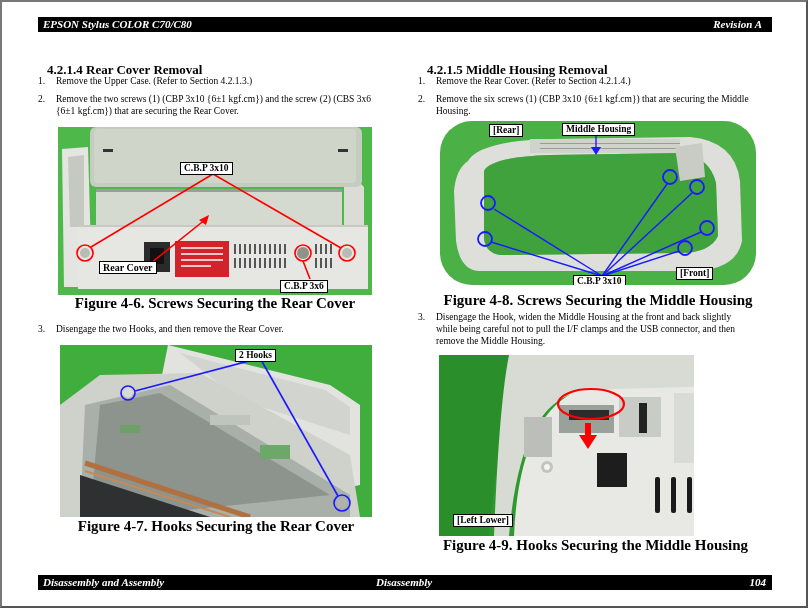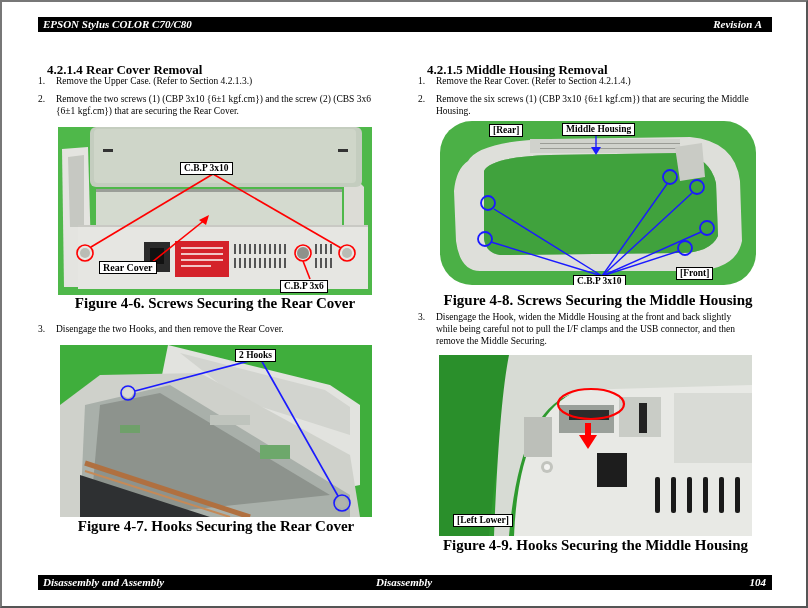--- a/index.html
+++ b/index.html
@@ -240,24 +240,24 @@
   <div class="callout" style="left:122px; top:2px;">Middle Housing</div>
   <div class="callout" style="left:133px; top:154px;">C.B.P 3x10</div>
   <div class="callout" style="left:236px; top:146px;">[Front]</div>
 </div>
 <div class="caption" style="left:440px; top:292px; width:316px;">Figure 4-8.  Screws Securing the Middle Housing</div>
 
 <div class="step" style="left:418px; top:311px; width:370px; height:38px;">
   <span class="num">3.</span>
   <span class="txt" style="white-space:nowrap;">Disengage the Hook, widen the Middle Housing at the front and back slightly</span>
   <span class="txt" style="top:12px; white-space:nowrap;">while being careful not to pull the I/F clamps and the USB connector, and then</span>
-  <span class="txt" style="top:24px; white-space:nowrap;">remove the Middle Securing.</span>
-</div>
-
-<div class="fig" style="left:439px; top:355px; width:313px; height:181px;">
+  <span class="txt" style="top:24px; white-space:nowrap;">remove the Middle Housing.</span>
+</div>
+
+<div class="fig" style="left:439px; top:355px; width:255px; height:181px;">
   <svg width="313" height="181" viewBox="0 0 313 181">
     <rect width="313" height="181" fill="#2e9a2e"></rect>
     <path d="M0 0 L90 0 Q60 60 50 181 L0 181 Z" fill="#2a8f2b"></path>
 
     <path d="M70 0 L313 0 L313 40 Q200 30 130 40 Q80 60 70 181 L55 181 Q60 50 70 0 Z" fill="#d7dbd4"></path>
 
     <path d="M75 181 Q80 60 140 35 L313 30 L313 181 Z" fill="#e8e9e5"></path>
 
     <rect x="120" y="50" width="55" height="28" fill="#9aa09a"></rect>
     <rect x="130" y="55" width="40" height="10" fill="#2b2b2b"></rect>

